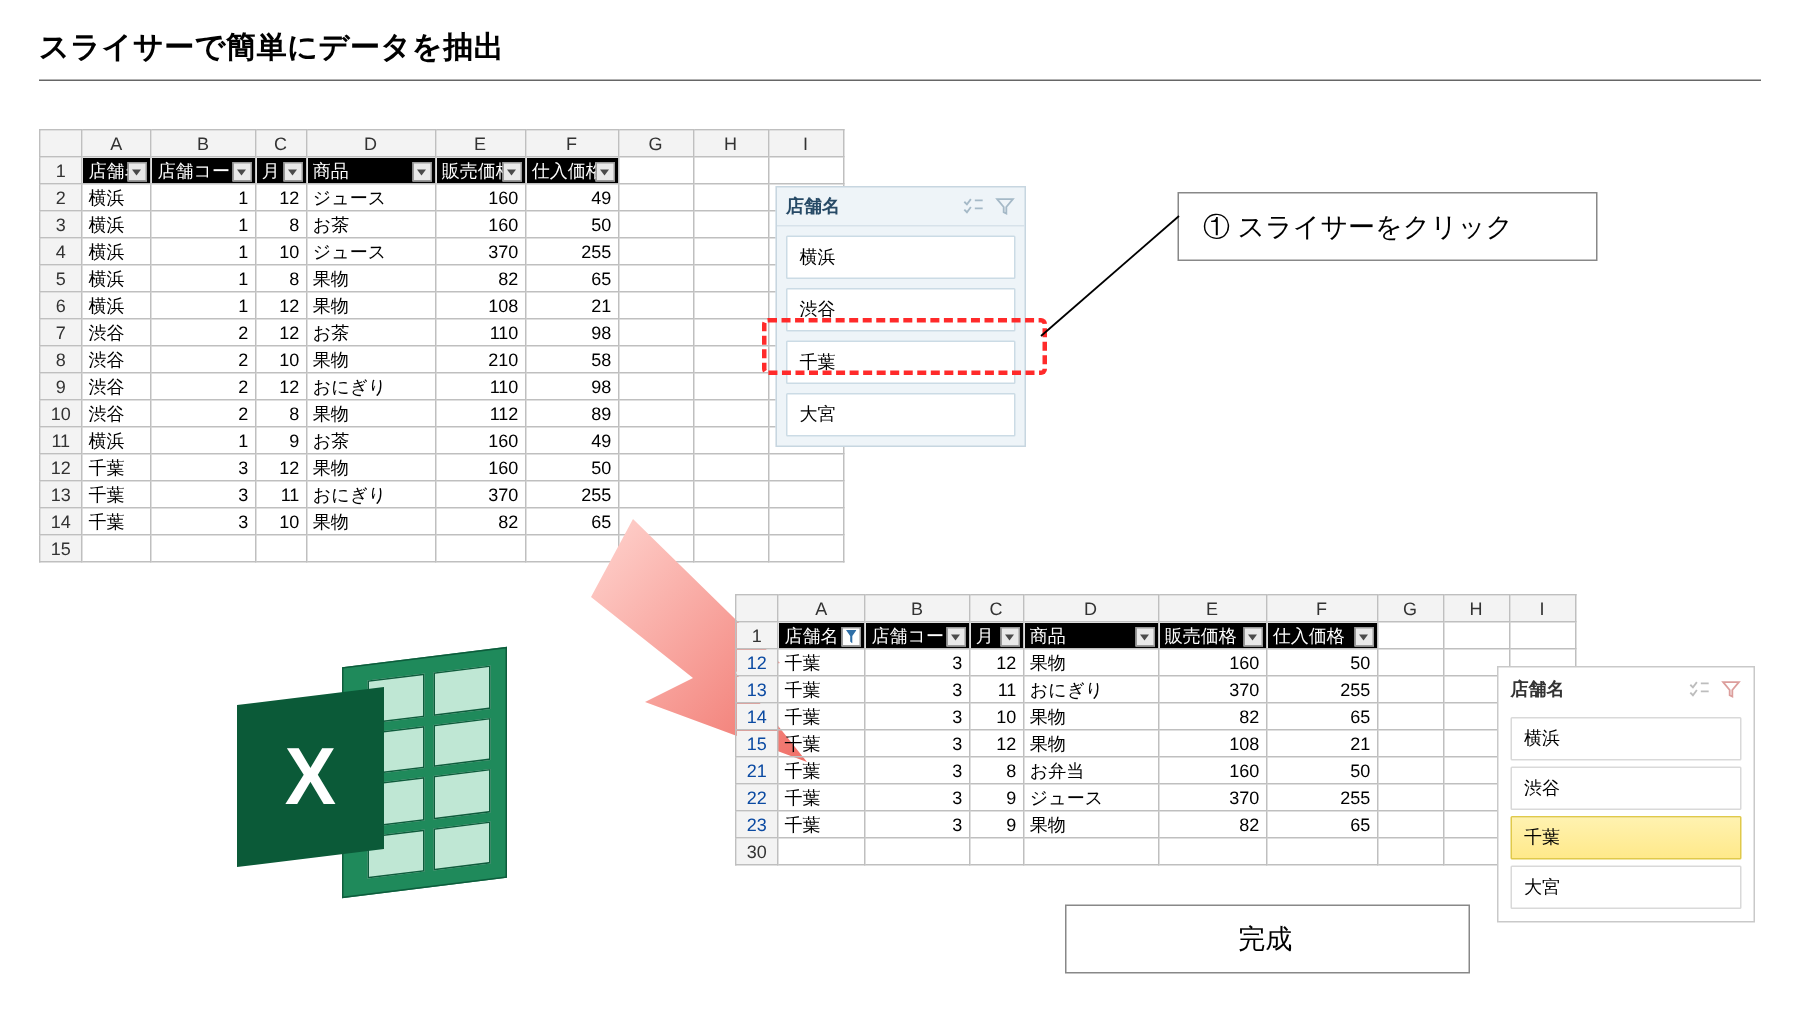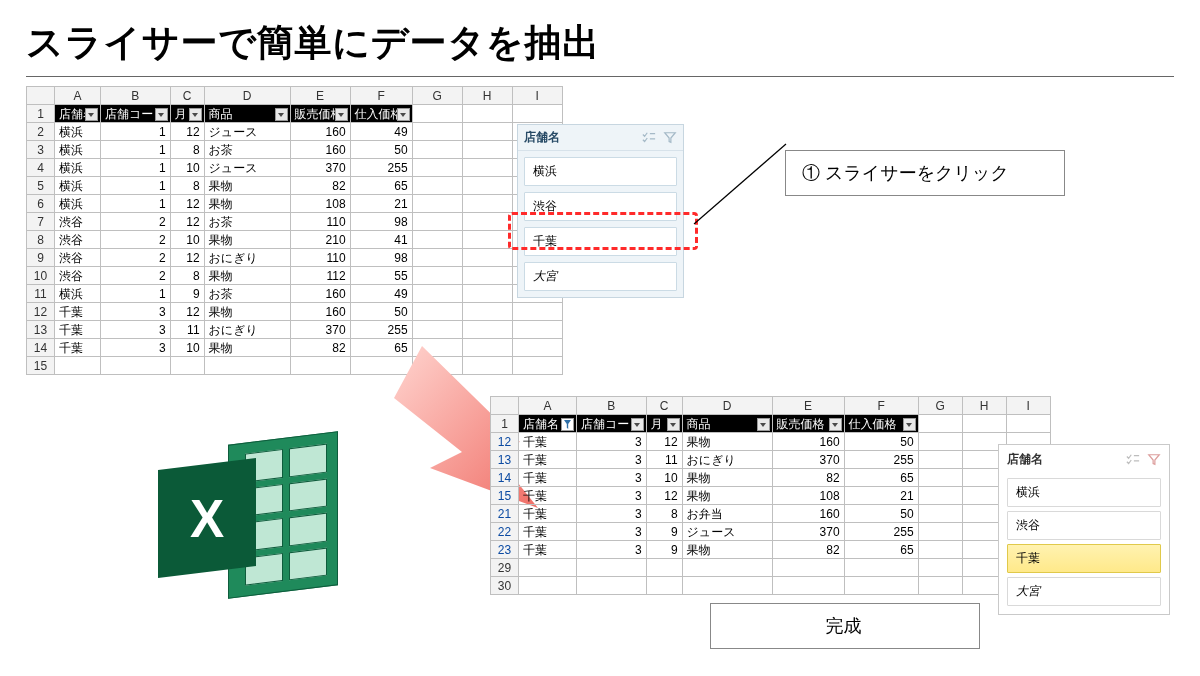--- a/index.html
+++ b/index.html
@@ -1,17 +1,17 @@
 <!DOCTYPE html>
 <html><head>
 <meta charset="utf-8">
 <style>
 html,body{margin:0;padding:0;font-family:"Meiryo","Yu Gothic","Hiragino Sans",sans-serif;background:#fff;color:#000;}
 .page{position:relative;width:1200px;height:676px;box-sizing:border-box;padding:18px 26px;}
-.title{font-size:37px;font-weight:800;letter-spacing:.02em;margin:0 0 8px 0;}
+.title{font-size:20px;font-weight:800;letter-spacing:.02em;margin:0 0 8px 0;}
 .title-rule{border:0;border-top:1.5px solid #666;margin:0 0 14px 0;}
 
 
 .sheet{position:absolute;font-size:12px;line-height:1;}
 .sheet table{border-collapse:collapse;}
 .sheet td,.sheet th{border:1px solid #bfbfbf;padding:0 4px;height:18px;box-sizing:border-box;white-space:nowrap;overflow:hidden;text-overflow:clip;}
 .sheet .colhead td{background:#f3f3f3;text-align:center;color:#333;font-weight:400;}
 .sheet .rowhead{background:#f3f3f3;text-align:center;width:28px;color:#333;}
 .sheet .rowhead.blue{color:#0b4aa2;}
 .sheet .thead td{background:#000;color:#fff;font-weight:400;position:relative;}
@@ -20,21 +20,21 @@
 .drop::after{content:"";position:absolute;left:2px;top:4px;border-left:3.5px solid transparent;border-right:3.5px solid transparent;border-top:4px solid #4a4a4a;}
 .drop.funnel{border-color:#9a9a9a;background:#fff;}
 .drop.funnel::after{border:none;left:2px;top:1px;width:7px;height:9px;background:#2f6fa7;clip-path:polygon(0 0,100% 0,60% 45%,60% 100%,40% 85%,40% 45%);}
 
 
 .slicer{position:absolute;border:1px solid #c7d6e0;background:#eef4f8;font-size:12px;width:165px;box-shadow:0 0 0 1px rgba(0,0,0,0);}
 .slicer .s-head{display:flex;align-items:center;justify-content:space-between;padding:4px 6px;border-bottom:1px solid #d7e2ea;font-weight:700;color:#274a66;}
 .slicer .s-icons span{display:inline-block;width:14px;height:14px;margin-left:4px;opacity:.55;}
 .slicer .s-body{padding:6px;}
 .slicer .s-item{border:1px solid #cbdbe5;background:#fff;border-radius:1px;padding:5px 8px;margin:0 0 6px 0;cursor:pointer;}
-.slicer .s-item:last-child{margin-bottom:0;font-style:italic;}
+.slicer .s-item:last-child{margin-bottom:0;}
 .slicer2{background:#fff;border-color:#c9c9c9;width:170px;}
 .slicer2 .s-head{color:#333;border-bottom:none;padding:6px 8px;font-weight:700;}
 .slicer2 .s-body{padding:4px 8px 8px 8px;}
 .slicer2 .s-item{border:1px solid #d9d9d9;margin:0 0 4px 0;padding:5px 8px;}
 .slicer2 .s-item.sel{background:linear-gradient(#fff2b0,#ffe98a);border-color:#e0c94a;}
 
 
 .dashbox{position:absolute;border:3px dashed #ff2a2a;border-radius:4px;pointer-events:none;}
 
 
@@ -163,21 +163,21 @@
             <td></td>
             <td></td>
           </tr>
           <tr>
             <td class="rowhead">8</td>
             <td>渋谷</td>
             <td class="num">2</td>
             <td class="num">10</td>
             <td>果物</td>
             <td class="num">210</td>
-            <td class="num">41</td>
+            <td class="num">58</td>
             <td></td>
             <td></td>
             <td></td>
           </tr>
           <tr>
             <td class="rowhead">9</td>
             <td>渋谷</td>
             <td class="num">2</td>
             <td class="num">12</td>
             <td>おにぎり</td>
@@ -187,21 +187,21 @@
             <td></td>
             <td></td>
           </tr>
           <tr>
             <td class="rowhead">10</td>
             <td>渋谷</td>
             <td class="num">2</td>
             <td class="num">8</td>
             <td>果物</td>
             <td class="num">112</td>
-            <td class="num">55</td>
+            <td class="num">89</td>
             <td></td>
             <td></td>
             <td></td>
           </tr>
           <tr>
             <td class="rowhead">11</td>
             <td>横浜</td>
             <td class="num">1</td>
             <td class="num">9</td>
             <td>お茶</td>
@@ -278,21 +278,21 @@
     <div class="s-body" id="slicer1-body">
         <div class="s-item">横浜</div>
         <div class="s-item">渋谷</div>
         <div class="s-item">千葉</div>
         <div class="s-item">大宮</div>
       </div>
   </div>
 
   <div class="dashbox" style="left:508px;top:212px;width:184px;height:32px;"></div>
 
-  <div class="callout" style="left:785px;top:128px;width:280px;text-align:left;margin-top:22px;">
+  <div class="callout" style="left:785px;top:128px;width:280px;text-align:left;">
     <span>① スライサーをクリック</span>
   </div>
   <svg class="leader" style="left:688px;top:142px;width:100px;height:90px;" viewBox="0 0 100 90">
       <path d="M98 2 L6 82" stroke="#000" stroke-width="1.2" fill="none"></path>
     </svg>
 
   <div class="xlicon" style="left:158px;top:430px;">
     <div class="book">
         <div class="col">
           <div></div>
@@ -424,32 +424,20 @@
             <td></td>
           </tr>
           <tr>
             <td class="rowhead blue">23</td>
             <td>千葉</td>
             <td class="num">3</td>
             <td class="num">9</td>
             <td>果物</td>
             <td class="num">82</td>
             <td class="num">65</td>
-            <td></td>
-            <td></td>
-            <td></td>
-          </tr>
-          <tr style="height:18px">
-            <td class="rowhead">29</td>
-            <td></td>
-            <td></td>
-            <td></td>
-            <td></td>
-            <td></td>
-            <td></td>
             <td></td>
             <td></td>
             <td></td>
           </tr>
           <tr style="height:10px">
             <td class="rowhead">30</td>
             <td></td>
             <td></td>
             <td></td>
             <td></td>

